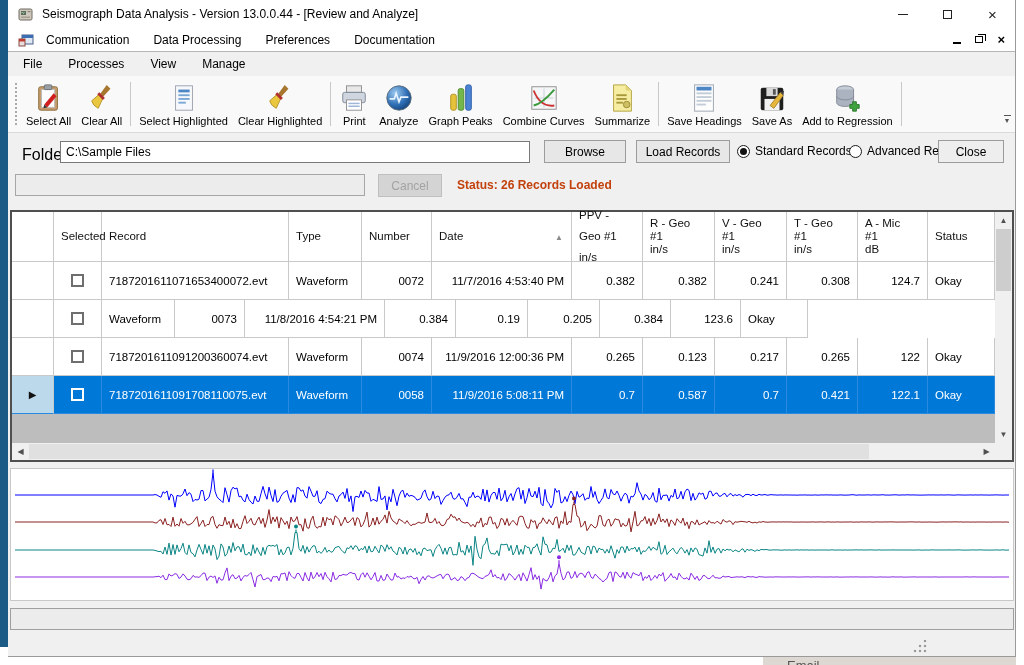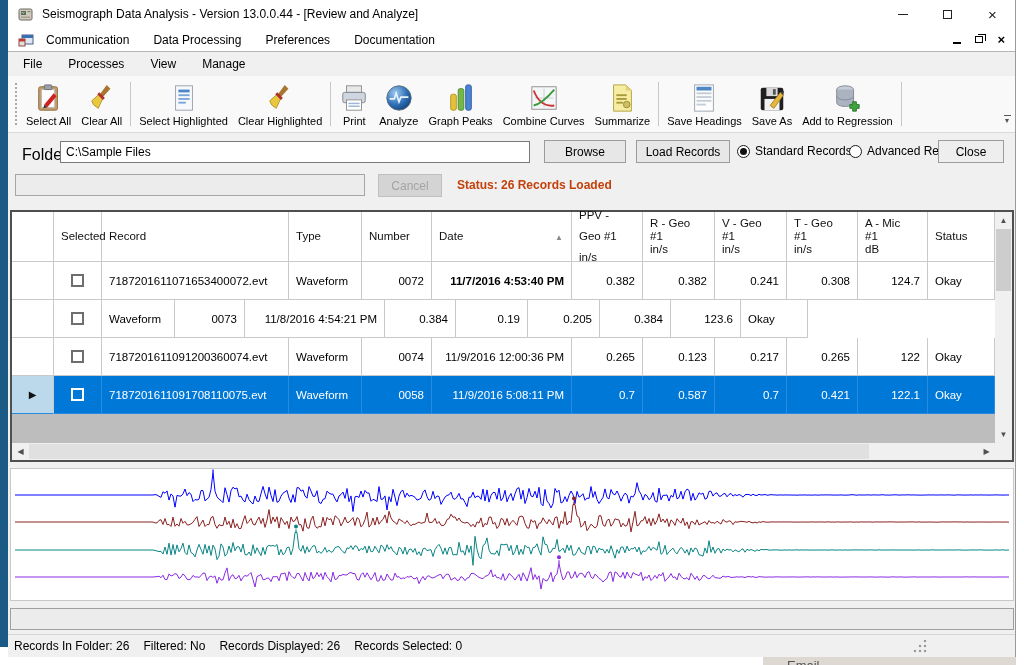--- a/index.html
+++ b/index.html
@@ -400,21 +400,21 @@
           </div>
         <div id="grid-rows">
             <div class="grid-row">
               <div class="g-cell ac rowsel" style="width: 42px;"></div>
               <div class="g-cell ac" style="width: 48px;">
                 <div class="cbx"></div>
               </div>
               <div class="g-cell al" style="width: 187px;">7187201611071653400072.evt</div>
               <div class="g-cell al" style="width: 73px;">Waveform</div>
               <div class="g-cell ar" style="width: 70px;">0072</div>
-              <div class="g-cell ar" style="width: 140px; font-weight: bold;">11/7/2016 4:53:40 PM</div>
+              <div class="g-cell ar" style="width: 140px;">11/7/2016 4:53:40 PM</div>
               <div class="g-cell ar" style="width: 71px;">0.382</div>
               <div class="g-cell ar" style="width: 72px;">0.382</div>
               <div class="g-cell ar" style="width: 72px;">0.241</div>
               <div class="g-cell ar" style="width: 71px;">0.308</div>
               <div class="g-cell ar" style="width: 70px;">124.7</div>
               <div class="g-cell al" style="width: 67px;">Okay</div>
             </div>
             <div class="grid-row">
               <div class="g-cell ac rowsel" style="width: 42px;"></div>
               <div class="g-cell ac" style="width: 48px;">
@@ -495,22 +495,16 @@
           <path d="M4 81 L6 81.0 L8 81.0 L10 81.0 L12 81.0 L14 81.0 L16 81.0 L18 81.0 L20 81.0 L22 81.0 L24 81.0 L26 81.0 L28 81.0 L30 81.0 L32 81.0 L34 81.0 L36 81.0 L38 81.0 L40 81.0 L42 81.0 L44 81.0 L46 81.0 L48 81.0 L50 81.0 L52 81.0 L54 81.0 L56 81.0 L58 81.0 L60 81.0 L62 81.0 L64 81.0 L66 81.0 L68 81.0 L70 81.0 L72 81.0 L74 81.0 L76 81.0 L78 81.0 L80 81.0 L82 81.0 L84 81.0 L86 81.0 L88 81.0 L90 81.0 L92 81.0 L94 81.0 L96 81.0 L98 81.0 L100 81.0 L102 81.0 L104 81.0 L106 81.0 L108 81.0 L110 81.0 L112 81.0 L114 81.0 L116 81.0 L118 81.0 L120 81.0 L122 81.0 L124 81.0 L126 81.0 L128 81.0 L130 81.0 L132 81.0 L134 81.0 L136 81.0 L138 81.0 L140 81.0 L142 81.0 L144 81.4 L146 82.0 L148 82.6 L150 82.3 L152 85.0 L154 78.0 L156 85.3 L158 74.1 L160 86.1 L162 75.5 L164 85.4 L166 75.9 L168 82.8 L170 79.6 L172 74.2 L174 83.4 L176 85.6 L178 75.9 L180 83.5 L182 84.7 L184 87.9 L186 81.0 L188 75.4 L190 80.5 L192 85.3 L194 75.4 L196 84.2 L198 76.8 L200 86.5 L202 76.0 L204 80.0 L206 90.6 L208 87.1 L210 74.9 L212 78.0 L214 87.2 L216 84.7 L218 77.0 L220 83.5 L222 73.5 L224 81.8 L226 77.9 L228 77.7 L230 83.1 L232 75.1 L234 85.5 L236 85.9 L238 83.0 L240 86.7 L242 75.7 L244 84.5 L246 78.7 L248 83.0 L250 86.7 L252 78.3 L254 85.5 L256 77.7 L258 76.3 L260 77.1 L262 76.4 L264 77.4 L266 75.5 L268 86.0 L270 80.4 L272 85.8 L274 83.9 L276 78.6 L278 78.1 L280 85.9 L282 79.3 L284 63.5 L286 63.5 L288 79.5 L290 82.3 L292 76.4 L294 84.4 L296 77.7 L298 83.1 L300 79.5 L302 76.8 L304 76.9 L306 84.0 L308 82.2 L310 84.4 L312 82.1 L314 78.4 L316 83.3 L318 81.0 L320 83.3 L322 82.4 L324 78.8 L326 77.9 L328 77.5 L330 80.6 L332 82.8 L334 84.2 L336 78.8 L338 79.6 L340 76.7 L342 80.5 L344 76.7 L346 77.5 L348 82.0 L350 79.4 L352 80.7 L354 77.2 L356 84.0 L358 76.9 L360 82.8 L362 82.3 L364 77.3 L366 80.8 L368 83.9 L370 76.0 L372 77.7 L374 82.4 L376 75.7 L378 80.4 L380 77.7 L382 82.1 L384 83.4 L386 86.0 L388 78.3 L390 79.7 L392 85.0 L394 78.1 L396 85.5 L398 80.7 L400 79.9 L402 83.3 L404 79.4 L406 85.7 L408 82.7 L410 86.8 L412 79.8 L414 79.1 L416 81.7 L418 81.0 L420 80.8 L422 87.5 L424 80.7 L426 77.4 L428 75.4 L430 79.3 L432 85.2 L434 78.9 L436 85.5 L438 78.7 L440 78.3 L442 86.0 L444 85.5 L446 86.0 L448 73.2 L450 83.1 L452 81.7 L454 86.2 L456 76.1 L458 83.5 L460 76.9 L462 96.3 L464 67.3 L466 80.3 L468 87.9 L470 89.8 L472 76.6 L474 74.9 L476 68.9 L478 80.8 L480 84.7 L482 84.7 L484 85.2 L486 81.6 L488 86.8 L490 75.1 L492 75.8 L494 75.6 L496 75.1 L498 81.8 L500 76.4 L502 86.0 L504 82.4 L506 76.0 L508 85.7 L510 80.2 L512 85.3 L514 76.2 L516 78.4 L518 78.3 L520 85.1 L522 78.6 L524 78.2 L526 74.8 L528 81.5 L530 86.1 L532 67.8 L534 75.3 L536 75.8 L538 83.4 L540 83.1 L542 79.1 L544 79.7 L546 70.4 L548 82.4 L550 81.4 L552 79.2 L554 83.8 L556 75.9 L558 81.5 L560 76.3 L562 86.1 L564 85.9 L566 82.4 L568 78.4 L570 83.1 L572 84.4 L574 85.5 L576 77.7 L578 77.4 L580 85.1 L582 77.1 L584 77.9 L586 83.8 L588 79.1 L590 80.5 L592 80.3 L594 84.2 L596 80.3 L598 84.1 L600 76.7 L602 83.0 L604 89.2 L606 80.6 L608 84.3 L610 78.0 L612 78.1 L614 83.8 L616 77.1 L618 81.9 L620 79.5 L622 79.9 L624 78.1 L626 82.9 L628 78.2 L630 85.4 L632 81.8 L634 82.5 L636 80.6 L638 77.4 L640 81.4 L642 78.3 L644 79.7 L646 81.2 L648 72.7 L650 85.3 L652 83.5 L654 76.3 L656 85.5 L658 82.7 L660 81.1 L662 79.1 L664 82.7 L666 84.9 L668 81.2 L670 78.4 L672 80.3 L674 84.1 L676 80.6 L678 86.2 L680 78.9 L682 83.0 L684 78.9 L686 80.2 L688 85.8 L690 86.2 L692 87.1 L694 78.9 L696 84.2 L698 71.7 L700 83.3 L702 78.0 L704 84.3 L706 80.2 L708 79.5 L710 84.1 L712 80.0 L714 81.8 L716 80.1 L718 81.1 L720 80.5 L722 82.9 L724 80.9 L726 81.9 L728 82.9 L730 80.6 L732 79.8 L734 83.2 L736 80.2 L738 81.4 L740 80.6 L742 81.2 L744 82.4 L746 80.8 L748 81.7 L750 80.4 L752 80.7 L754 80.6 L756 80.6 L758 81.1 L760 81.1 L762 80.9 L764 80.9 L766 80.9 L768 81.0 L770 81.2 L772 81.1 L774 80.9 L776 81.1 L778 80.9 L780 81.1 L782 81.0 L784 81.0 L786 80.8 L788 81.1 L790 80.9 L792 81.0 L794 81.0 L796 80.9 L798 81.1 L800 81.0 L802 81.0 L804 81.1 L806 81.0 L808 81.0 L810 81.0 L812 81.0 L814 81.0 L816 81.0 L818 81.1 L820 80.9 L822 80.9 L824 81.1 L826 81.0 L828 81.0 L830 81.0 L832 81.1 L834 80.9 L836 81.1 L838 81.0 L840 81.0 L842 81.0 L844 80.9 L846 80.9 L848 81.0 L850 80.9 L852 81.0 L854 81.0 L856 81.0 L858 80.9 L860 80.9 L862 81.0 L864 81.0 L866 81.1 L868 80.8 L870 81.1 L872 81.0 L874 81.0 L876 81.0 L878 81.0 L880 81.0 L882 80.9 L884 81.0 L886 81.0 L888 81.0 L890 81.0 L892 81.0 L894 81.0 L896 81.0 L898 81.0 L900 81.0 L902 81.1 L904 81.0 L906 81.0 L908 80.9 L910 81.1 L912 81.1 L914 81.0 L916 81.0 L918 81.1 L920 80.9 L922 80.9 L924 81.0 L926 81.0 L928 81.0 L930 81.0 L932 81.0 L934 81.0 L936 81.0 L938 80.9 L940 81.0 L942 81.0 L944 81.0 L946 80.9 L948 80.9 L950 81.0 L952 81.1 L954 81.1 L956 81.1 L958 81.0 L960 81.0 L962 80.9 L964 81.0 L966 81.0 L968 80.9 L970 80.9 L972 81.0 L974 81.1 L976 81.0 L978 81.1 L980 81.1 L982 81.0 L984 81.0 L986 80.9 L988 81.1 L990 81.0 L992 80.8 L994 81.1 L996 81.1 L998 81.0" fill="none" stroke="#0c8585" stroke-width="1"></path>
           <circle cx="285" cy="57.5" r="2" fill="#0c8585"></circle>
           <rect x="284.4" y="60.5" width="1.2" height="3" fill="#0c8585"></rect>
           <path d="M4 108 L6 108.0 L8 108.0 L10 108.0 L12 108.0 L14 108.0 L16 108.0 L18 108.0 L20 108.0 L22 108.0 L24 108.0 L26 108.0 L28 108.0 L30 108.0 L32 108.0 L34 108.0 L36 108.0 L38 108.0 L40 108.0 L42 108.0 L44 108.0 L46 108.0 L48 108.0 L50 108.0 L52 108.0 L54 108.0 L56 108.0 L58 108.0 L60 108.0 L62 108.0 L64 108.0 L66 108.0 L68 108.0 L70 108.0 L72 108.0 L74 108.0 L76 108.0 L78 108.0 L80 108.0 L82 108.0 L84 108.0 L86 108.0 L88 108.0 L90 108.0 L92 108.0 L94 108.0 L96 108.0 L98 108.0 L100 108.0 L102 108.0 L104 108.0 L106 108.0 L108 108.0 L110 108.0 L112 108.0 L114 108.0 L116 108.0 L118 108.0 L120 108.0 L122 108.0 L124 108.0 L126 108.0 L128 108.0 L130 108.0 L132 108.0 L134 108.0 L136 108.0 L138 108.0 L140 108.0 L142 108.0 L144 107.8 L146 107.6 L148 107.2 L150 108.7 L152 106.2 L154 110.5 L156 110.6 L158 104.9 L160 107.0 L162 106.2 L164 104.6 L166 105.3 L168 109.5 L170 108.1 L172 104.9 L174 107.0 L176 110.2 L178 110.8 L180 109.7 L182 106.4 L184 108.1 L186 107.9 L188 108.4 L190 106.7 L192 104.1 L194 104.2 L196 111.5 L198 108.2 L200 107.0 L202 108.5 L204 106.9 L206 114.3 L208 108.2 L210 111.1 L212 110.8 L214 103.9 L216 98.9 L218 111.6 L220 107.2 L222 105.7 L224 109.7 L226 109.1 L228 106.4 L230 111.9 L232 108.3 L234 106.5 L236 107.2 L238 105.5 L240 103.5 L242 110.7 L244 118.0 L246 107.6 L248 106.6 L250 105.5 L252 110.7 L254 110.5 L256 109.0 L258 109.3 L260 112.6 L262 107.5 L264 107.9 L266 107.3 L268 111.8 L270 104.7 L272 104.8 L274 103.9 L276 111.7 L278 102.7 L280 106.6 L282 108.6 L284 109.3 L286 104.5 L288 104.5 L290 108.3 L292 112.0 L294 103.5 L296 108.8 L298 112.0 L300 103.1 L302 109.7 L304 107.9 L306 103.5 L308 107.7 L310 104.5 L312 110.6 L314 103.3 L316 107.7 L318 109.8 L320 112.9 L322 103.1 L324 110.5 L326 109.9 L328 106.5 L330 106.6 L332 105.4 L334 105.9 L336 106.0 L338 104.0 L340 103.5 L342 104.5 L344 104.6 L346 110.3 L348 111.1 L350 105.7 L352 103.7 L354 108.2 L356 103.8 L358 107.2 L360 110.8 L362 107.6 L364 103.5 L366 112.0 L368 112.0 L370 106.4 L372 111.3 L374 110.9 L376 105.0 L378 108.2 L380 111.1 L382 110.8 L384 104.1 L386 108.1 L388 107.6 L390 110.0 L392 108.8 L394 109.5 L396 107.5 L398 108.2 L400 107.0 L402 109.3 L404 109.9 L406 108.3 L408 114.7 L410 110.6 L412 107.5 L414 111.0 L416 107.4 L418 106.8 L420 108.5 L422 109.0 L424 108.1 L426 106.9 L428 105.8 L430 105.5 L432 109.8 L434 106.5 L436 105.0 L438 105.8 L440 111.1 L442 109.9 L444 108.5 L446 111.5 L448 111.1 L450 107.6 L452 108.8 L454 111.7 L456 109.1 L458 108.5 L460 104.6 L462 104.2 L464 105.3 L466 106.9 L468 108.4 L470 109.2 L472 109.7 L474 107.4 L476 106.7 L478 105.4 L480 100.8 L482 108.0 L484 105.6 L486 108.9 L488 108.4 L490 110.6 L492 104.7 L494 111.5 L496 109.0 L498 104.5 L500 106.1 L502 108.2 L504 111.1 L506 107.9 L508 105.3 L510 111.8 L512 103.8 L514 107.7 L516 112.1 L518 105.6 L520 98.7 L522 110.7 L524 105.6 L526 110.3 L528 106.8 L530 120.1 L532 109.4 L534 111.3 L536 112.0 L538 108.6 L540 103.3 L542 112.8 L544 106.9 L546 105.0 L548 94.3 L550 104.2 L552 110.9 L554 109.2 L556 103.2 L558 102.9 L560 109.4 L562 107.9 L564 102.5 L566 108.7 L568 105.1 L570 104.1 L572 105.1 L574 108.6 L576 103.8 L578 102.6 L580 108.1 L582 109.5 L584 105.2 L586 106.8 L588 109.4 L590 110.5 L592 113.0 L594 110.8 L596 109.4 L598 103.7 L600 102.9 L602 112.6 L604 102.9 L606 104.0 L608 107.2 L610 108.2 L612 103.3 L614 109.5 L616 103.0 L618 107.1 L620 109.2 L622 103.6 L624 105.0 L626 105.7 L628 106.8 L630 103.2 L632 111.6 L634 107.7 L636 109.3 L638 106.0 L640 111.5 L642 109.4 L644 106.4 L646 109.4 L648 105.2 L650 106.9 L652 103.6 L654 112.3 L656 109.8 L658 108.0 L660 104.5 L662 108.6 L664 107.8 L666 110.9 L668 104.2 L670 107.3 L672 109.4 L674 109.9 L676 108.6 L678 111.1 L680 104.2 L682 106.9 L684 110.4 L686 107.2 L688 111.5 L690 110.2 L692 106.6 L694 106.7 L696 109.0 L698 109.8 L700 108.5 L702 106.2 L704 108.8 L706 108.7 L708 109.3 L710 109.0 L712 107.0 L714 108.0 L716 107.7 L718 107.5 L720 108.5 L722 108.3 L724 108.1 L726 107.8 L728 108.1 L730 107.8 L732 108.0 L734 108.6 L736 107.7 L738 107.6 L740 108.0 L742 107.6 L744 108.3 L746 108.4 L748 107.6 L750 107.9 L752 107.9 L754 108.2 L756 108.1 L758 108.0 L760 108.0 L762 108.1 L764 107.9 L766 107.9 L768 107.9 L770 108.0 L772 108.0 L774 108.0 L776 108.0 L778 107.9 L780 108.0 L782 107.9 L784 108.0 L786 108.0 L788 108.1 L790 108.0 L792 108.0 L794 107.9 L796 107.9 L798 107.9 L800 108.1 L802 107.9 L804 108.0 L806 107.9 L808 107.9 L810 108.0 L812 108.0 L814 108.0 L816 108.0 L818 108.0 L820 107.9 L822 108.1 L824 108.0 L826 107.9 L828 108.1 L830 108.1 L832 108.1 L834 108.0 L836 108.0 L838 108.0 L840 107.9 L842 108.0 L844 107.9 L846 107.9 L848 108.0 L850 108.0 L852 108.0 L854 108.0 L856 108.0 L858 108.0 L860 107.9 L862 108.0 L864 108.1 L866 108.1 L868 108.0 L870 107.9 L872 108.1 L874 108.0 L876 108.1 L878 108.1 L880 108.0 L882 107.8 L884 108.0 L886 108.0 L888 108.0 L890 107.9 L892 108.1 L894 108.1 L896 108.1 L898 108.0 L900 108.0 L902 107.9 L904 107.9 L906 108.1 L908 108.0 L910 108.0 L912 108.0 L914 108.0 L916 108.0 L918 108.0 L920 108.0 L922 108.0 L924 107.9 L926 108.0 L928 108.1 L930 108.0 L932 108.0 L934 108.0 L936 108.0 L938 108.0 L940 108.0 L942 108.0 L944 108.0 L946 108.0 L948 108.0 L950 108.0 L952 108.0 L954 107.9 L956 107.9 L958 108.0 L960 108.0 L962 107.9 L964 107.9 L966 108.0 L968 108.0 L970 108.0 L972 108.0 L974 108.0 L976 108.0 L978 108.0 L980 108.0 L982 108.1 L984 108.0 L986 108.0 L988 108.0 L990 108.0 L992 108.0 L994 108.0 L996 108.0 L998 108.0" fill="none" stroke="#8a2be2" stroke-width="1"></path>
           <circle cx="548" cy="88.25" r="2" fill="#8a2be2"></circle>
           <rect x="547.4" y="91.25" width="1.2" height="3" fill="#8a2be2"></rect>
         </svg>
     </div>
 
     <div id="bottom-sunken"></div>
-    <div id="statusbar">
-      <span class="sb-seg">Records In Folder: 26</span>
-      <span class="sb-seg">Filtered: No</span>
-      <span class="sb-seg">Records Displayed: 26</span>
-      <span class="sb-seg">Records Selected: 0</span>
-    </div>
     <div id="resize-grip"></div>
 
   </div>
 </div>
 
 </body></html>

